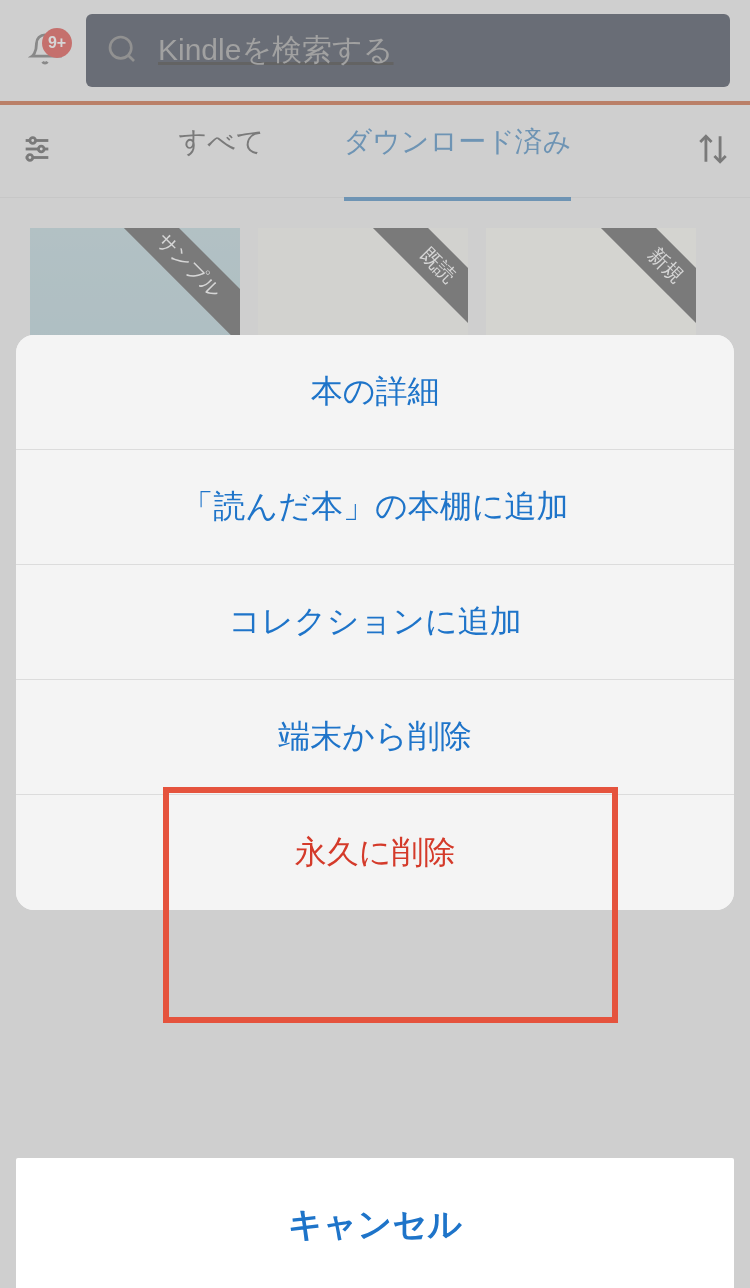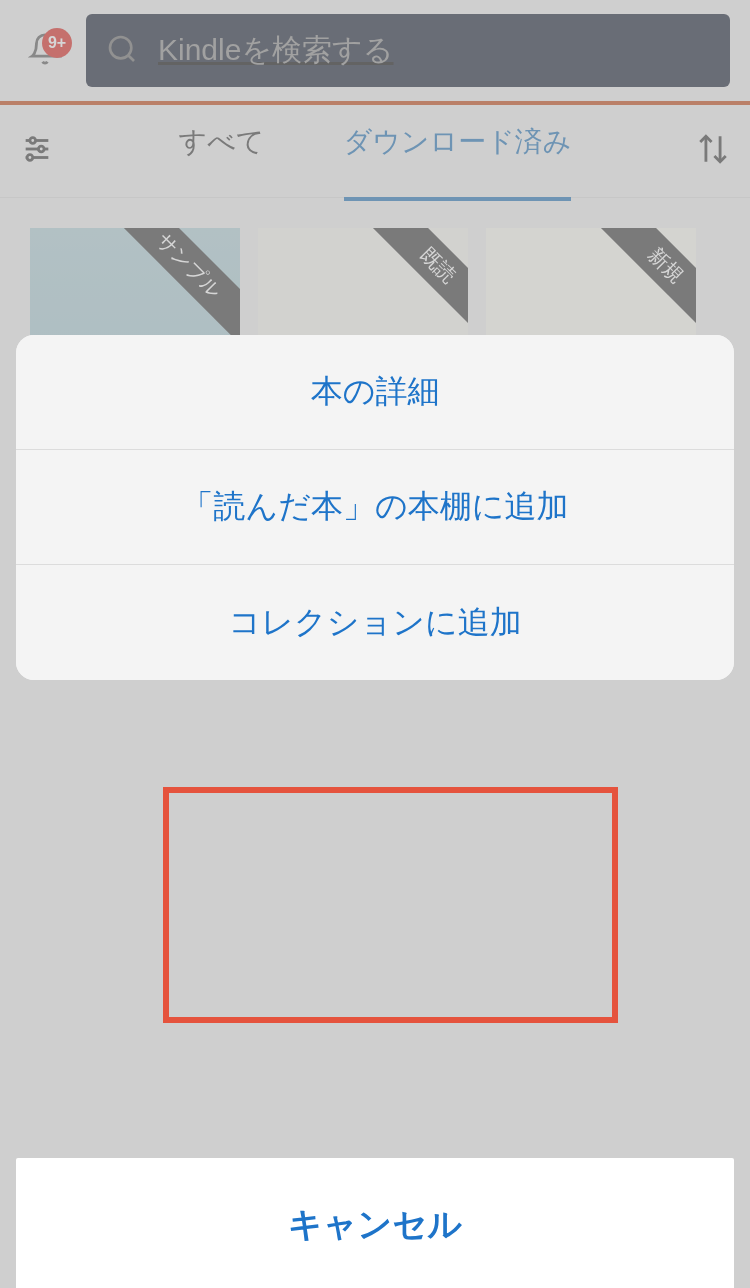--- a/index.html
+++ b/index.html
@@ -285,17 +285,19 @@
   <span>カタログ</span>
   <span>その他</span>
 </div>
 
 <div class="backdrop"></div>
 
 <div class="action-sheet">
   <div class="sheet-item">本の詳細</div>
   <div class="sheet-item">「読んだ本」の本棚に追加</div>
   <div class="sheet-item">コレクションに追加</div>
+  <div class="sheet-item">端末から削除</div>
+  <div class="sheet-item destructive">永久に削除</div>
 </div>
 
 <div class="highlight-box"></div>
 
 <div class="cancel-sheet">キャンセル</div>
 
 </body></html>

